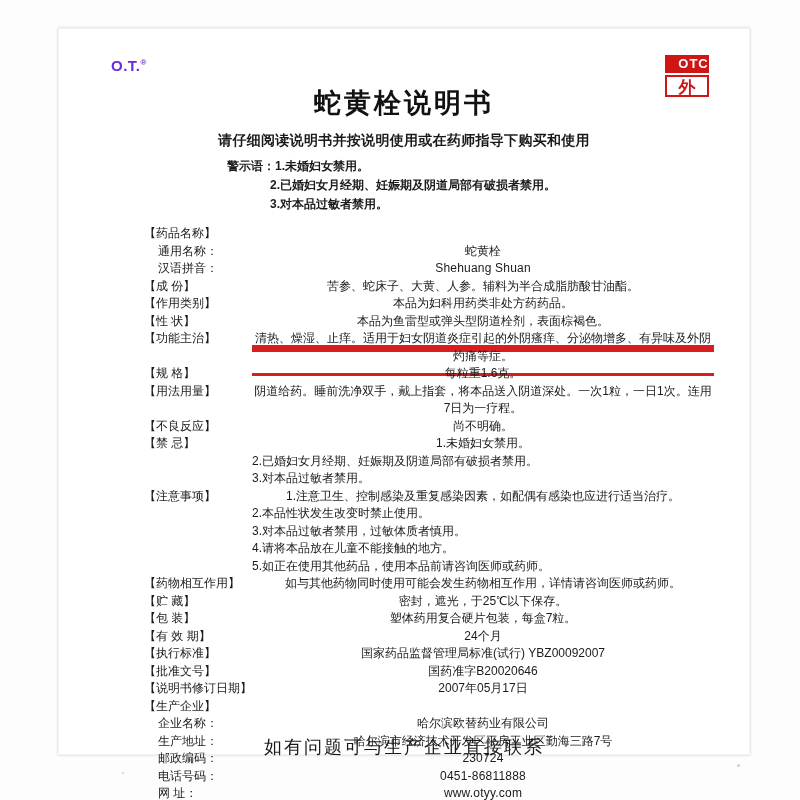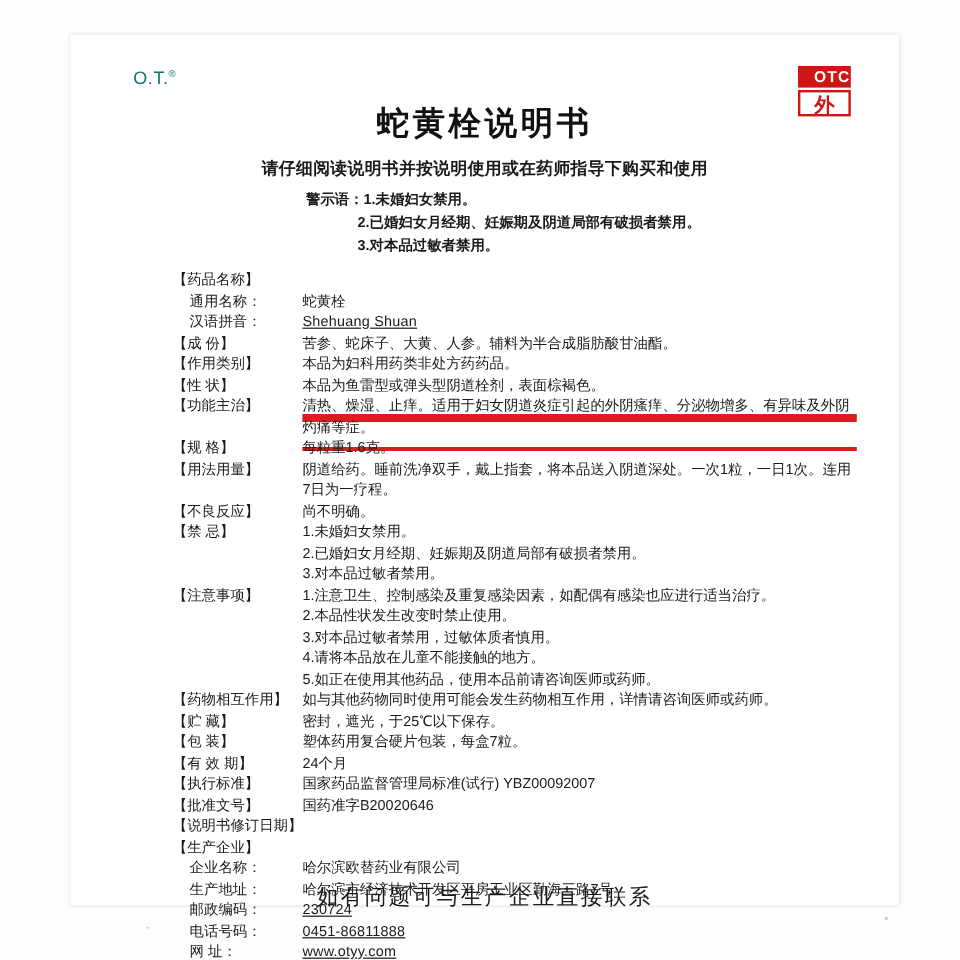--- a/index.html
+++ b/index.html
@@ -27,22 +27,22 @@
     height: 725px;
     background: #ffffff;
     box-shadow: 0 0 3px rgba(0,0,0,0.18);
     border: 1px solid #f2f2f2;
   }
   .brand {
     position: absolute;
     left: 52px;
     top: 28px;
     font-size: 15px;
-    font-weight: normal;
-    color: #0f766e;
+    font-weight: bold;
+    color: #6d28d9;
     letter-spacing: 0.5px;
   }
   .brand sup {
     font-size: 8px;
     vertical-align: super;
   }
   .otc-box {
     position: absolute;
     right: 40px;
     top: 26px;
@@ -95,21 +95,20 @@
     position: absolute;
     left: 168px;
     top: 128px;
     font-size: 12px;
     font-weight: bold;
     color: #1a1a1a;
     line-height: 19px;
   }
   .warning .wline {
     white-space: nowrap;
-    margin-left: 28px;
   }
   .warning .windent {
     padding-left: 43px;
   }
   .body-block {
     position: absolute;
     left: 85px;
     top: 196px;
     width: 570px;
     font-size: 12px;
@@ -129,39 +128,39 @@
     letter-spacing: 0px;
   }
   .lbl.indent {
     font-weight: normal;
     padding-left: 14px;
     width: 94px;
     flex: 0 0 94px;
   }
   .val {
     flex: 1 1 auto;
+    text-align: center;
   }
   .sub {
     display: flex;
     line-height: 17.5px;
   }
   .sub .shead {
     width: 108px;
     flex: 0 0 108px;
   }
   .sub .stext {
     flex: 1 1 auto;
   }
   .strike-red {
     background: linear-gradient(to bottom, transparent 42%, #d81e1e 42%, #d81e1e 62%, transparent 62%);
   }
   .latin {
     font-family: "Liberation Sans", sans-serif;
     letter-spacing: 0.2px;
-    text-decoration: underline;
   }
   .footer {
     position: absolute;
     left: 0;
     top: 706px;
     width: 100%;
     text-align: center;
     font-size: 18px;
     font-weight: normal;
     letter-spacing: 2px;
@@ -308,20 +307,21 @@
         <div class="val">国家药品监督管理局标准(试行) YBZ00092007</div>
       </div>
 
       <div class="row">
         <div class="lbl">【批准文号】</div>
         <div class="val">国药准字B20020646</div>
       </div>
 
       <div class="row">
         <div class="lbl">【说明书修订日期】</div>
+        <div class="val">2007年05月17日</div>
       </div>
 
       <div class="row">
         <div class="lbl">【生产企业】</div>
         <div class="val"></div>
       </div>
 
       <div class="row">
         <div class="lbl indent">企业名称：</div>
         <div class="val">哈尔滨欧替药业有限公司</div>

